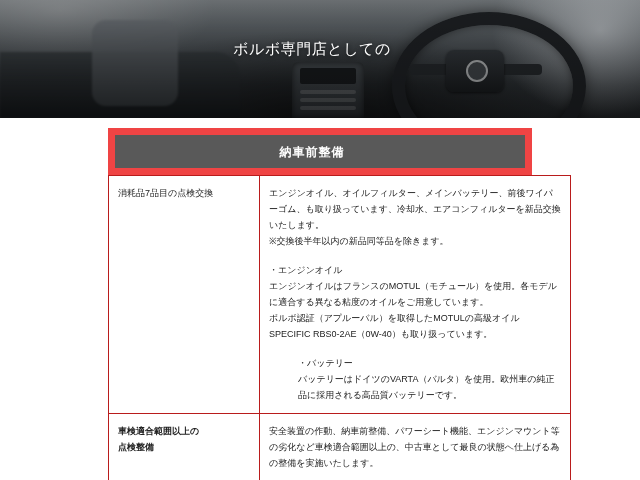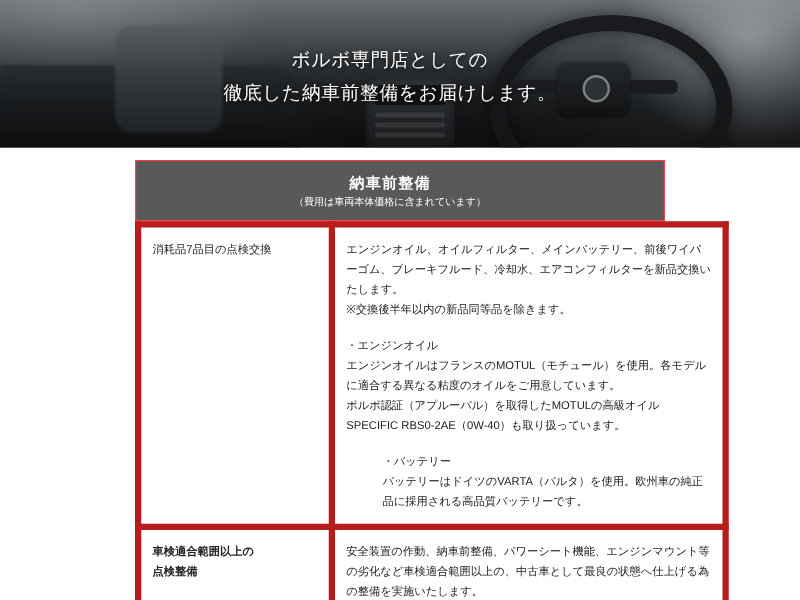--- a/index.html
+++ b/index.html
@@ -168,41 +168,41 @@
     left: 108px;
     top: 128px;
     width: 424px;
     background: #ffffff;
   }
   .table-header {
     background: #595959;
     color: #ffffff;
     text-align: center;
     padding: 9px 22px 8px 6px;
-    border: 1px solid #ef4444;
+    border: 7px solid #ef4444;
     box-sizing: border-box;
   }
   .table-header .th-title {
     font-size: 12px;
     font-weight: bold;
     letter-spacing: 1px;
     line-height: 16px;
   }
   .table-header .th-sub {
     font-size: 8px;
     line-height: 13px;
     margin-top: 1px;
   }
   table.spec {
     width: 424px;
     border-collapse: collapse;
     table-layout: fixed;
   }
   table.spec td {
-    border: 5px solid #b91c1c;
+    border: 1px solid #b91c1c;
     vertical-align: top;
     font-size: 9px;
     line-height: 16px;
     color: #222222;
     padding: 9px 9px 10px 9px;
   }
   td.col-label {
     width: 132px;
     color: #222222;
   }
@@ -228,37 +228,35 @@
     <div class="console-row r2"></div>
     <div class="console-row r3"></div>
     <div class="wheel"></div>
     <div class="wheel-spoke-l"></div>
     <div class="wheel-spoke-r"></div>
     <div class="wheel-hub"></div>
     <div class="wheel-badge"></div>
     <div class="hero-shade"></div>
     <div class="hero-text">
       <div>ボルボ専門店としての</div>
-      <div>徹底した納車前整備をお届けします。</div>
     </div>
   </div>
 
   <div class="table-wrap">
     <div class="table-header">
       <div class="th-title">納車前整備</div>
-      <div class="th-sub">（費用は車両本体価格に含まれています）</div>
     </div>
     <table class="spec">
       <tbody>
         <tr>
           <td class="col-label">
             <span class="note">消耗品7品目の点検交換</span>
           </td>
           <td class="col-body">
-            <p class="para" style="white-space: pre-wrap;">エンジンオイル、オイルフィルター、メインバッテリー、前後ワイパーゴム、ブレーキフルード、冷却水、エアコンフィルターを新品交換いたします。
+            <p class="para" style="white-space: pre-wrap;">エンジンオイル、オイルフィルター、メインバッテリー、前後ワイパーゴム、も取り扱っています、冷却水、エアコンフィルターを新品交換いたします。
 ※交換後半年以内の新品同等品を除きます。</p>
             <p class="para" style="white-space: pre-wrap;">・エンジンオイル
 エンジンオイルはフランスのMOTUL（モチュール）を使用。各モデルに適合する異なる粘度のオイルをご用意しています。
 ボルボ認証（アプルーバル）を取得したMOTULの高級オイル
 SPECIFIC RBS0-2AE（0W-40）も取り扱っています。</p>
             <p class="para" style="white-space: pre-wrap; margin-left: 29px;">・バッテリー
 バッテリーはドイツのVARTA（バルタ）を使用。欧州車の純正品に採用される高品質バッテリーです。</p>
           </td>
         </tr>
         <tr>

